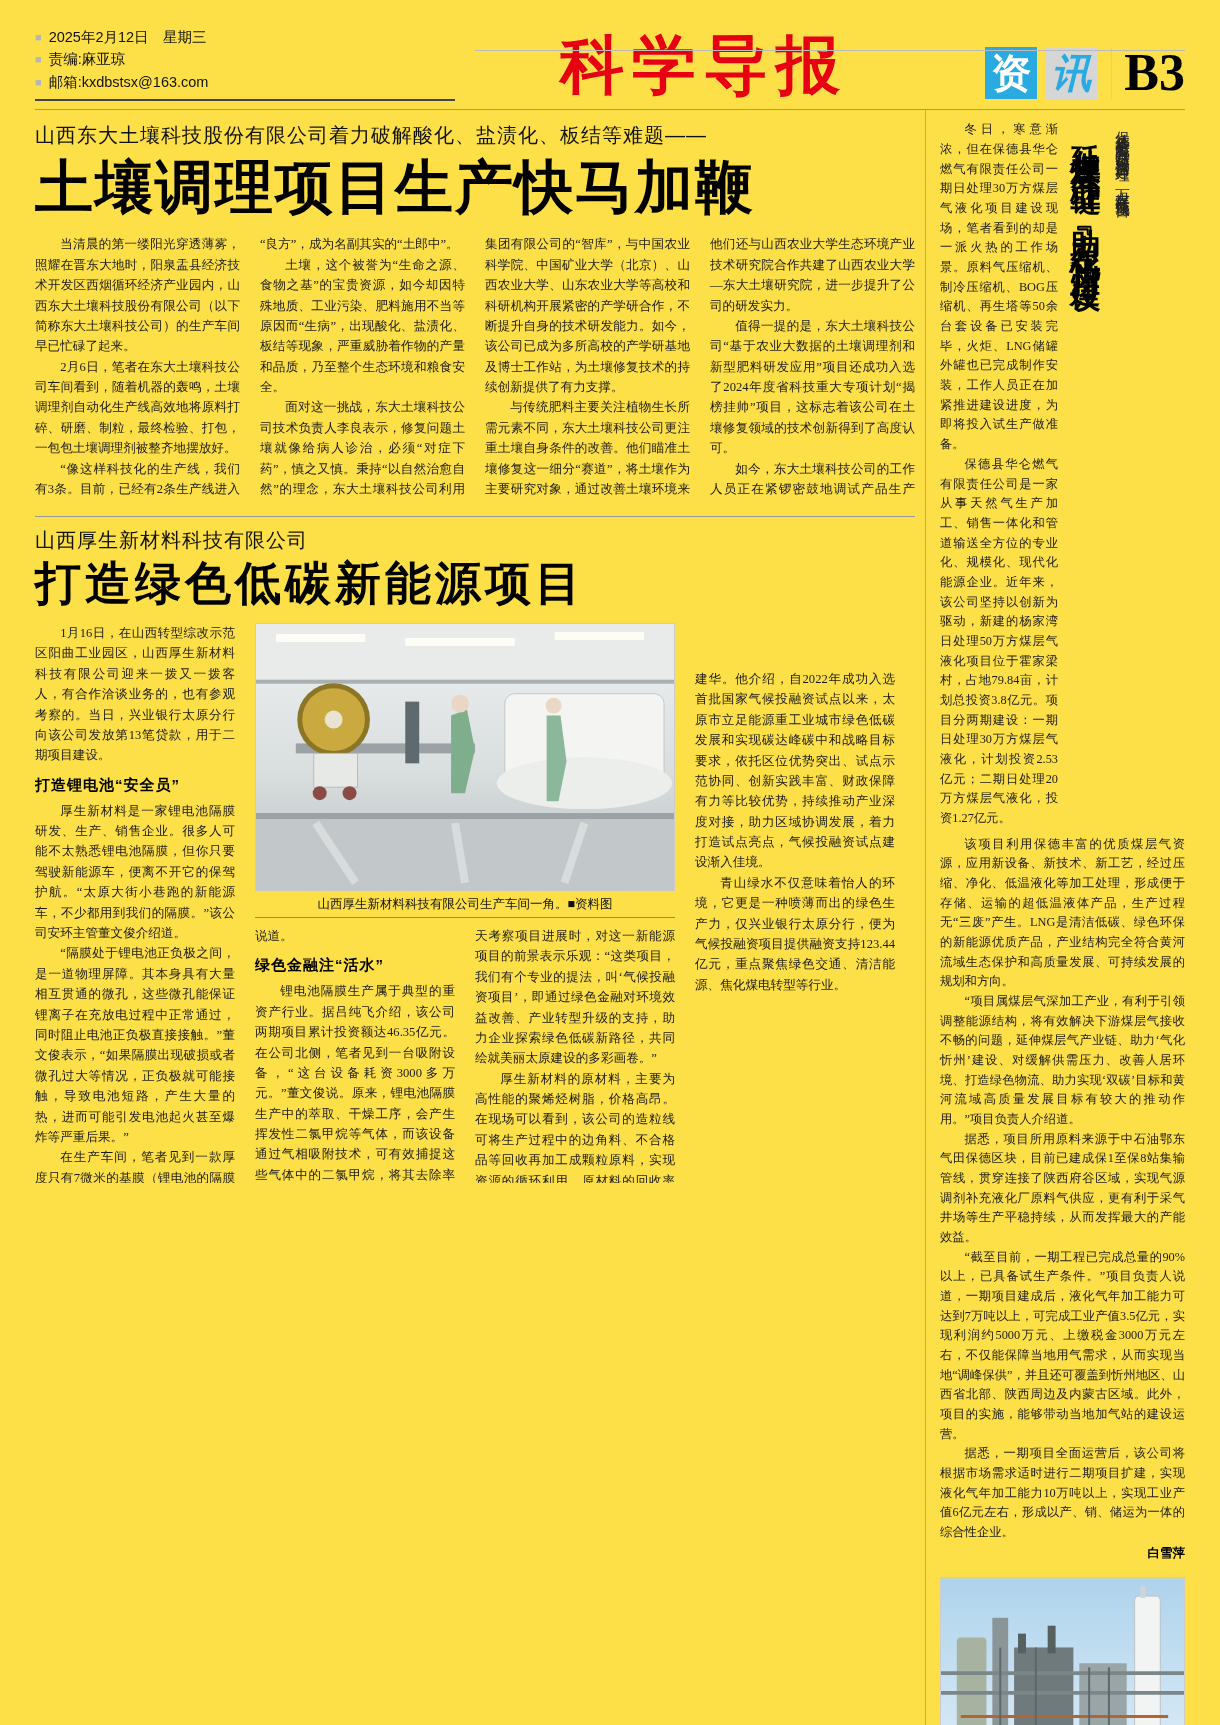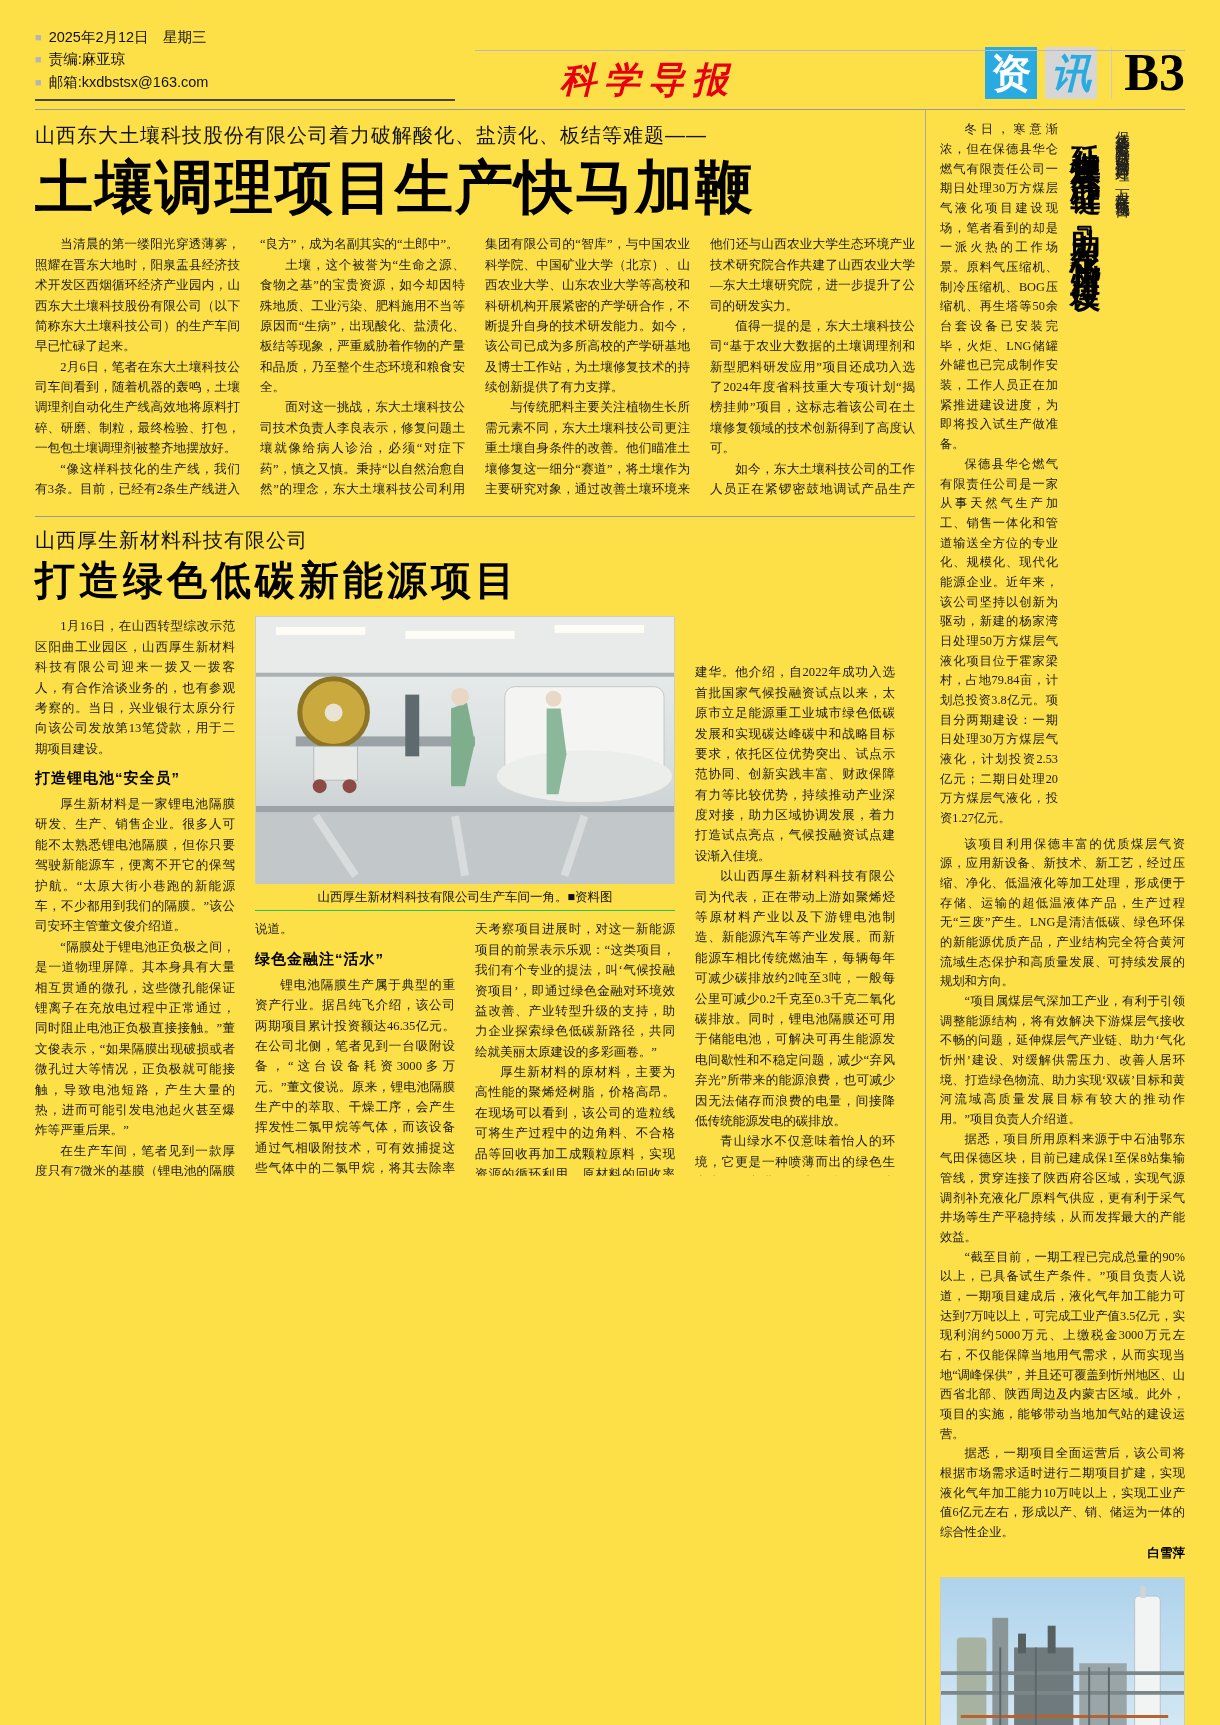--- a/index.html
+++ b/index.html
@@ -5,36 +5,36 @@
   * { margin:0; padding:0; box-sizing:border-box; }
   html,body { background:#e8e8e8; }
   body { width:1220px; margin:0 auto; font-family:"Liberation Serif","DejaVu Serif",serif; }
   .page { width:1220px; height:1725px; background:#fde047; position:relative; padding:26px 35px 14px 35px; display:flex; flex-direction:column; overflow:hidden; }
 
   
   .header { display:flex; align-items:flex-end; height:78px; position:relative; }
   .toprule { position:absolute; top:24px; left:440px; right:0; border-top:1px solid #bbb; }
   .meta { width:420px; font-family:"Liberation Sans",sans-serif; font-size:14.5px; color:#111; line-height:1.55; border-bottom:2px solid #444; padding-bottom:6px; }
   .meta div::before { content:"■"; color:#b5b5b5; font-size:11px; margin-right:7px; vertical-align:1px; }
-  .masthead { color:#e60012; font-size:36px; font-weight:bold; font-style:italic; letter-spacing:8px; margin-left:105px; line-height:1; padding-bottom:4px; font-family:"DejaVu Serif",serif; }
+  .masthead { color:#e60012; font-size:64px; font-weight:bold; letter-spacing:8px; margin-left:105px; line-height:1; padding-bottom:4px; font-family:"DejaVu Serif",serif; }
   .badge-wrap { margin-left:auto; display:flex; align-items:center; gap:8px; padding-bottom:2px; }
   .badge { width:52px; height:52px; display:flex; align-items:center; justify-content:center; font-size:40px; font-weight:bold; font-family:"DejaVu Sans",sans-serif; }
   .badge.b1 { background:#29abe2; color:#fff; }
   .badge.b2 { background:#d6d6d6; color:#29abe2; font-style:italic; }
   .pageno { font-size:52px; font-weight:bold; color:#000; line-height:1; border-left:1px solid #ccc; padding-left:12px; margin-left:6px; font-family:"Liberation Serif",serif; }
   .headrule { border-top:1px solid #999; margin-top:8px; }
 
   
   .main { display:flex; flex:0 0 auto; }
   .left { width:880px; padding-top:12px; }
   .rail { width:260px; margin-left:10px; border-left:1px solid #aaa; padding-left:14px; padding-top:10px; }
 
   .kicker { font-family:"Liberation Sans",sans-serif; font-size:20px; color:#111; letter-spacing:1px; }
   .headline1 { font-family:"Liberation Sans",sans-serif; font-weight:900; font-size:58px; letter-spacing:2px; color:#000; line-height:1.12; margin:6px 0 14px 0; }
-  .headline2 { font-family:"DejaVu Serif",serif; font-weight:bold; font-size:40px; letter-spacing:4px; color:#000; line-height:1.1; margin:4px 0 14px 0; }
+  .headline2 { font-family:"DejaVu Serif",serif; font-weight:bold; font-size:46px; letter-spacing:4px; color:#000; line-height:1.1; margin:4px 0 14px 0; }
 
   .bodytext p { font-size:12.6px; line-height:1.62; text-align:justify; text-indent:2em; color:#1a1a1a; }
   .bodytext p.noind { text-indent:0; }
   .cols4 { display:grid; grid-template-columns:repeat(4,1fr); column-gap:20px; height:268px; overflow:hidden; }
 
   .divider { border-top:1px solid #999; margin:14px 0 10px 0; }
 
   
   .a2-grid { display:grid; grid-template-columns:200px 420px 200px; column-gap:20px; height:560px; overflow:hidden; }
   .subhead { font-family:"Liberation Sans",sans-serif; font-weight:bold; font-size:15px; margin:10px 0 6px 0; color:#000; letter-spacing:1px; }
@@ -167,21 +167,20 @@
               <div>
                 <p class="noind">天考察项目进展时，对这一新能源项目的前景表示乐观：“这类项目，我们有个专业的提法，叫‘气候投融资项目’，即通过绿色金融对环境效益改善、产业转型升级的支持，助力企业探索绿色低碳新路径，共同绘就美丽太原建设的多彩画卷。”</p>
                 <p>厚生新材料的原材料，主要为高性能的聚烯烃树脂，价格高昂。在现场可以看到，该公司的造粒线可将生产过程中的边角料、不合格品等回收再加工成颗粒原料，实现资源的循环利用，原材料的回收率可达80%以上。</p>
 
               </div>
             </div>
           </div>
 
           <div style="padding-top:46px">
             <p class="noind">建华。他介绍，自2022年成功入选首批国家气候投融资试点以来，太原市立足能源重工业城市绿色低碳发展和实现碳达峰碳中和战略目标要求，依托区位优势突出、试点示范协同、创新实践丰富、财政保障有力等比较优势，持续推动产业深度对接，助力区域协调发展，着力打造试点亮点，气候投融资试点建设渐入佳境。</p>
-            <p>以山西厚生新材料科技有限公司为代表，正在带动上游如聚烯烃等原材料产业以及下游锂电池制造、新能源汽车等产业发展。而新能源车相比传统燃油车，每辆每年可减少碳排放约2吨至3吨，一般每公里可减少0.2千克至0.3千克二氧化碳排放。同时，锂电池隔膜还可用于储能电池，可解决可再生能源发电间歇性和不稳定问题，减少“弃风弃光”所带来的能源浪费，也可减少因无法储存而浪费的电量，间接降低传统能源发电的碳排放。</p>
             <p>青山绿水不仅意味着怡人的环境，它更是一种喷薄而出的绿色生产力，仅兴业银行太原分行，便为气候投融资项目提供融资支持123.44亿元，重点聚焦绿色交通、清洁能源、焦化煤电转型等行业。</p>
 
           </div>
         </div>
       </div>
     </div>
 
     <div class="rail">
       <div class="a3-top">
         <div class="a3-textcol">

